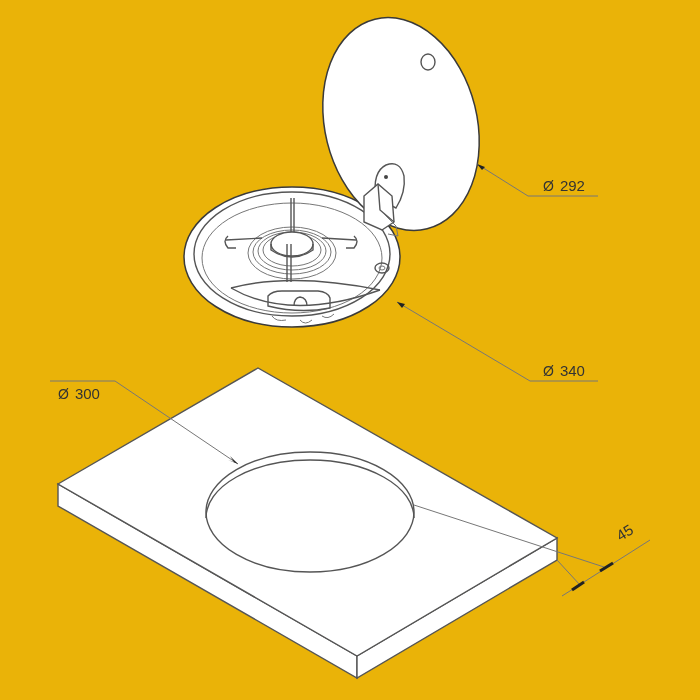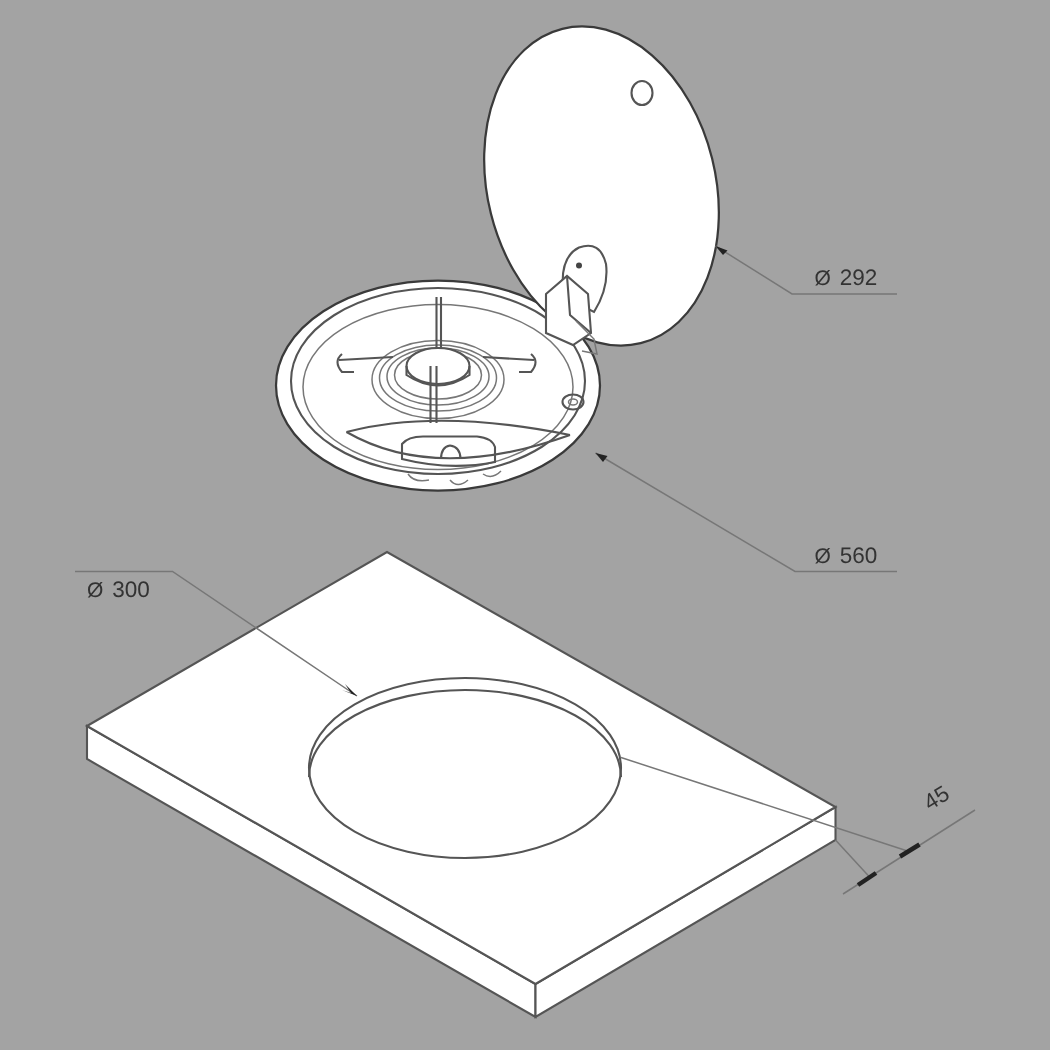--- a/index.html
+++ b/index.html
@@ -1,16 +1,16 @@
 <!DOCTYPE html>
 <html><head>
 <meta charset="utf-8">
 <style>
   html, body { margin:0; padding:0; background:#ffffff; }
-  #stage { position:relative; width:700px; height:700px; background:#a3a3a3; overflow:hidden; }
+  #stage { position:relative; width:700px; height:700px; background:#eab308; overflow:hidden; }
   svg { position:absolute; left:0; top:0; }
   .ln { stroke:#555555; stroke-width:1.4; fill:none; }
   .ln-thin { stroke:#777777; stroke-width:1; fill:none; }
   .ln-dark { stroke:#3a3a3a; stroke-width:1.5; fill:none; }
   .fill-w { fill:#ffffff; }
   .dim-label { position:absolute; font-family:"Liberation Sans", sans-serif; font-size:15px; color:#333333; white-space:nowrap; }
   .dim-label .sym { font-size:14px; margin-right:6px; }
 </style>
 </head>
 <body>
@@ -92,21 +92,21 @@
   <g>
     <polyline class="ln-thin" points="397,302 530,381 598,381"></polyline>
     <polygon points="397,302 405,304 402,308" fill="#222222"></polygon>
   </g>
 </svg>
 
 <div class="dim-label" style="left:543px; top:177px;">
   <span class="sym">Ø</span><span>292</span>
 </div>
 <div class="dim-label" style="left:543px; top:362px;">
-  <span class="sym">Ø</span><span>560</span>
+  <span class="sym">Ø</span><span>340</span>
 </div>
 <div class="dim-label" style="left:58px; top:362px;margin-top:23px;">
   <span class="sym">Ø</span><span>300</span>
 </div>
 <div class="dim-label" style="left:622px; top:527px; transform:rotate(-32deg); transform-origin:left bottom;">
   <span>45</span>
 </div>
 
 </div>
 

